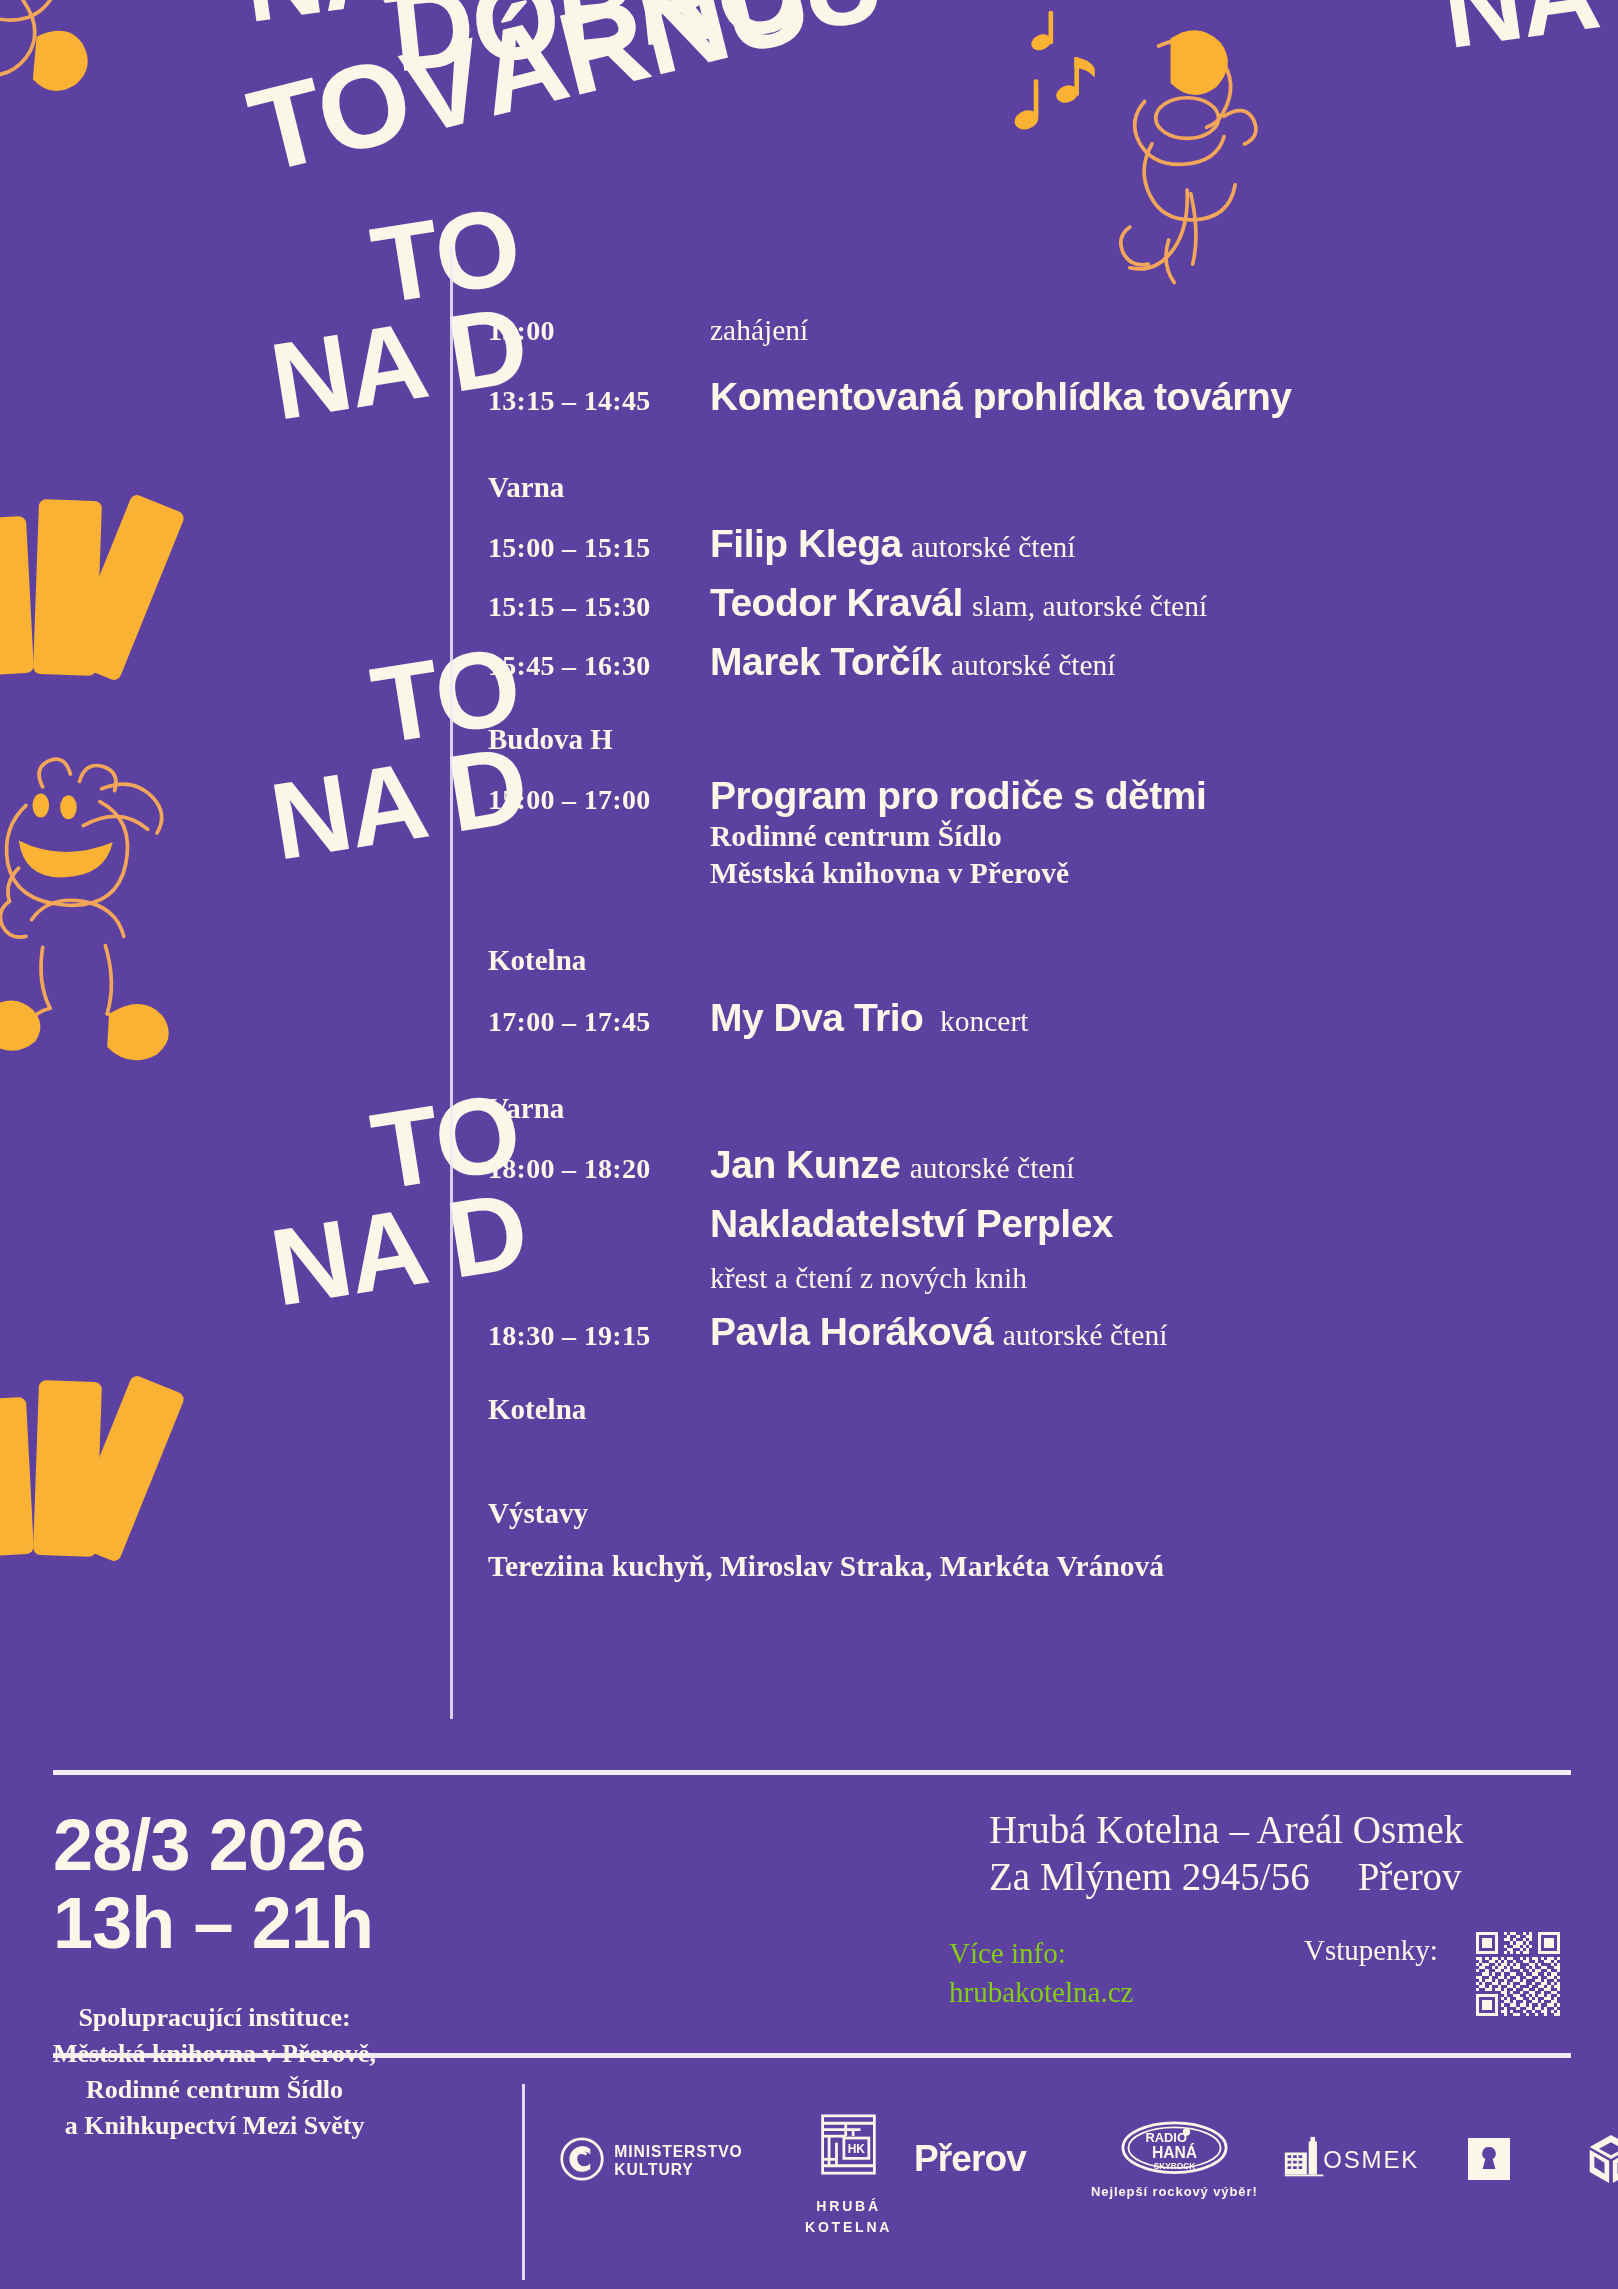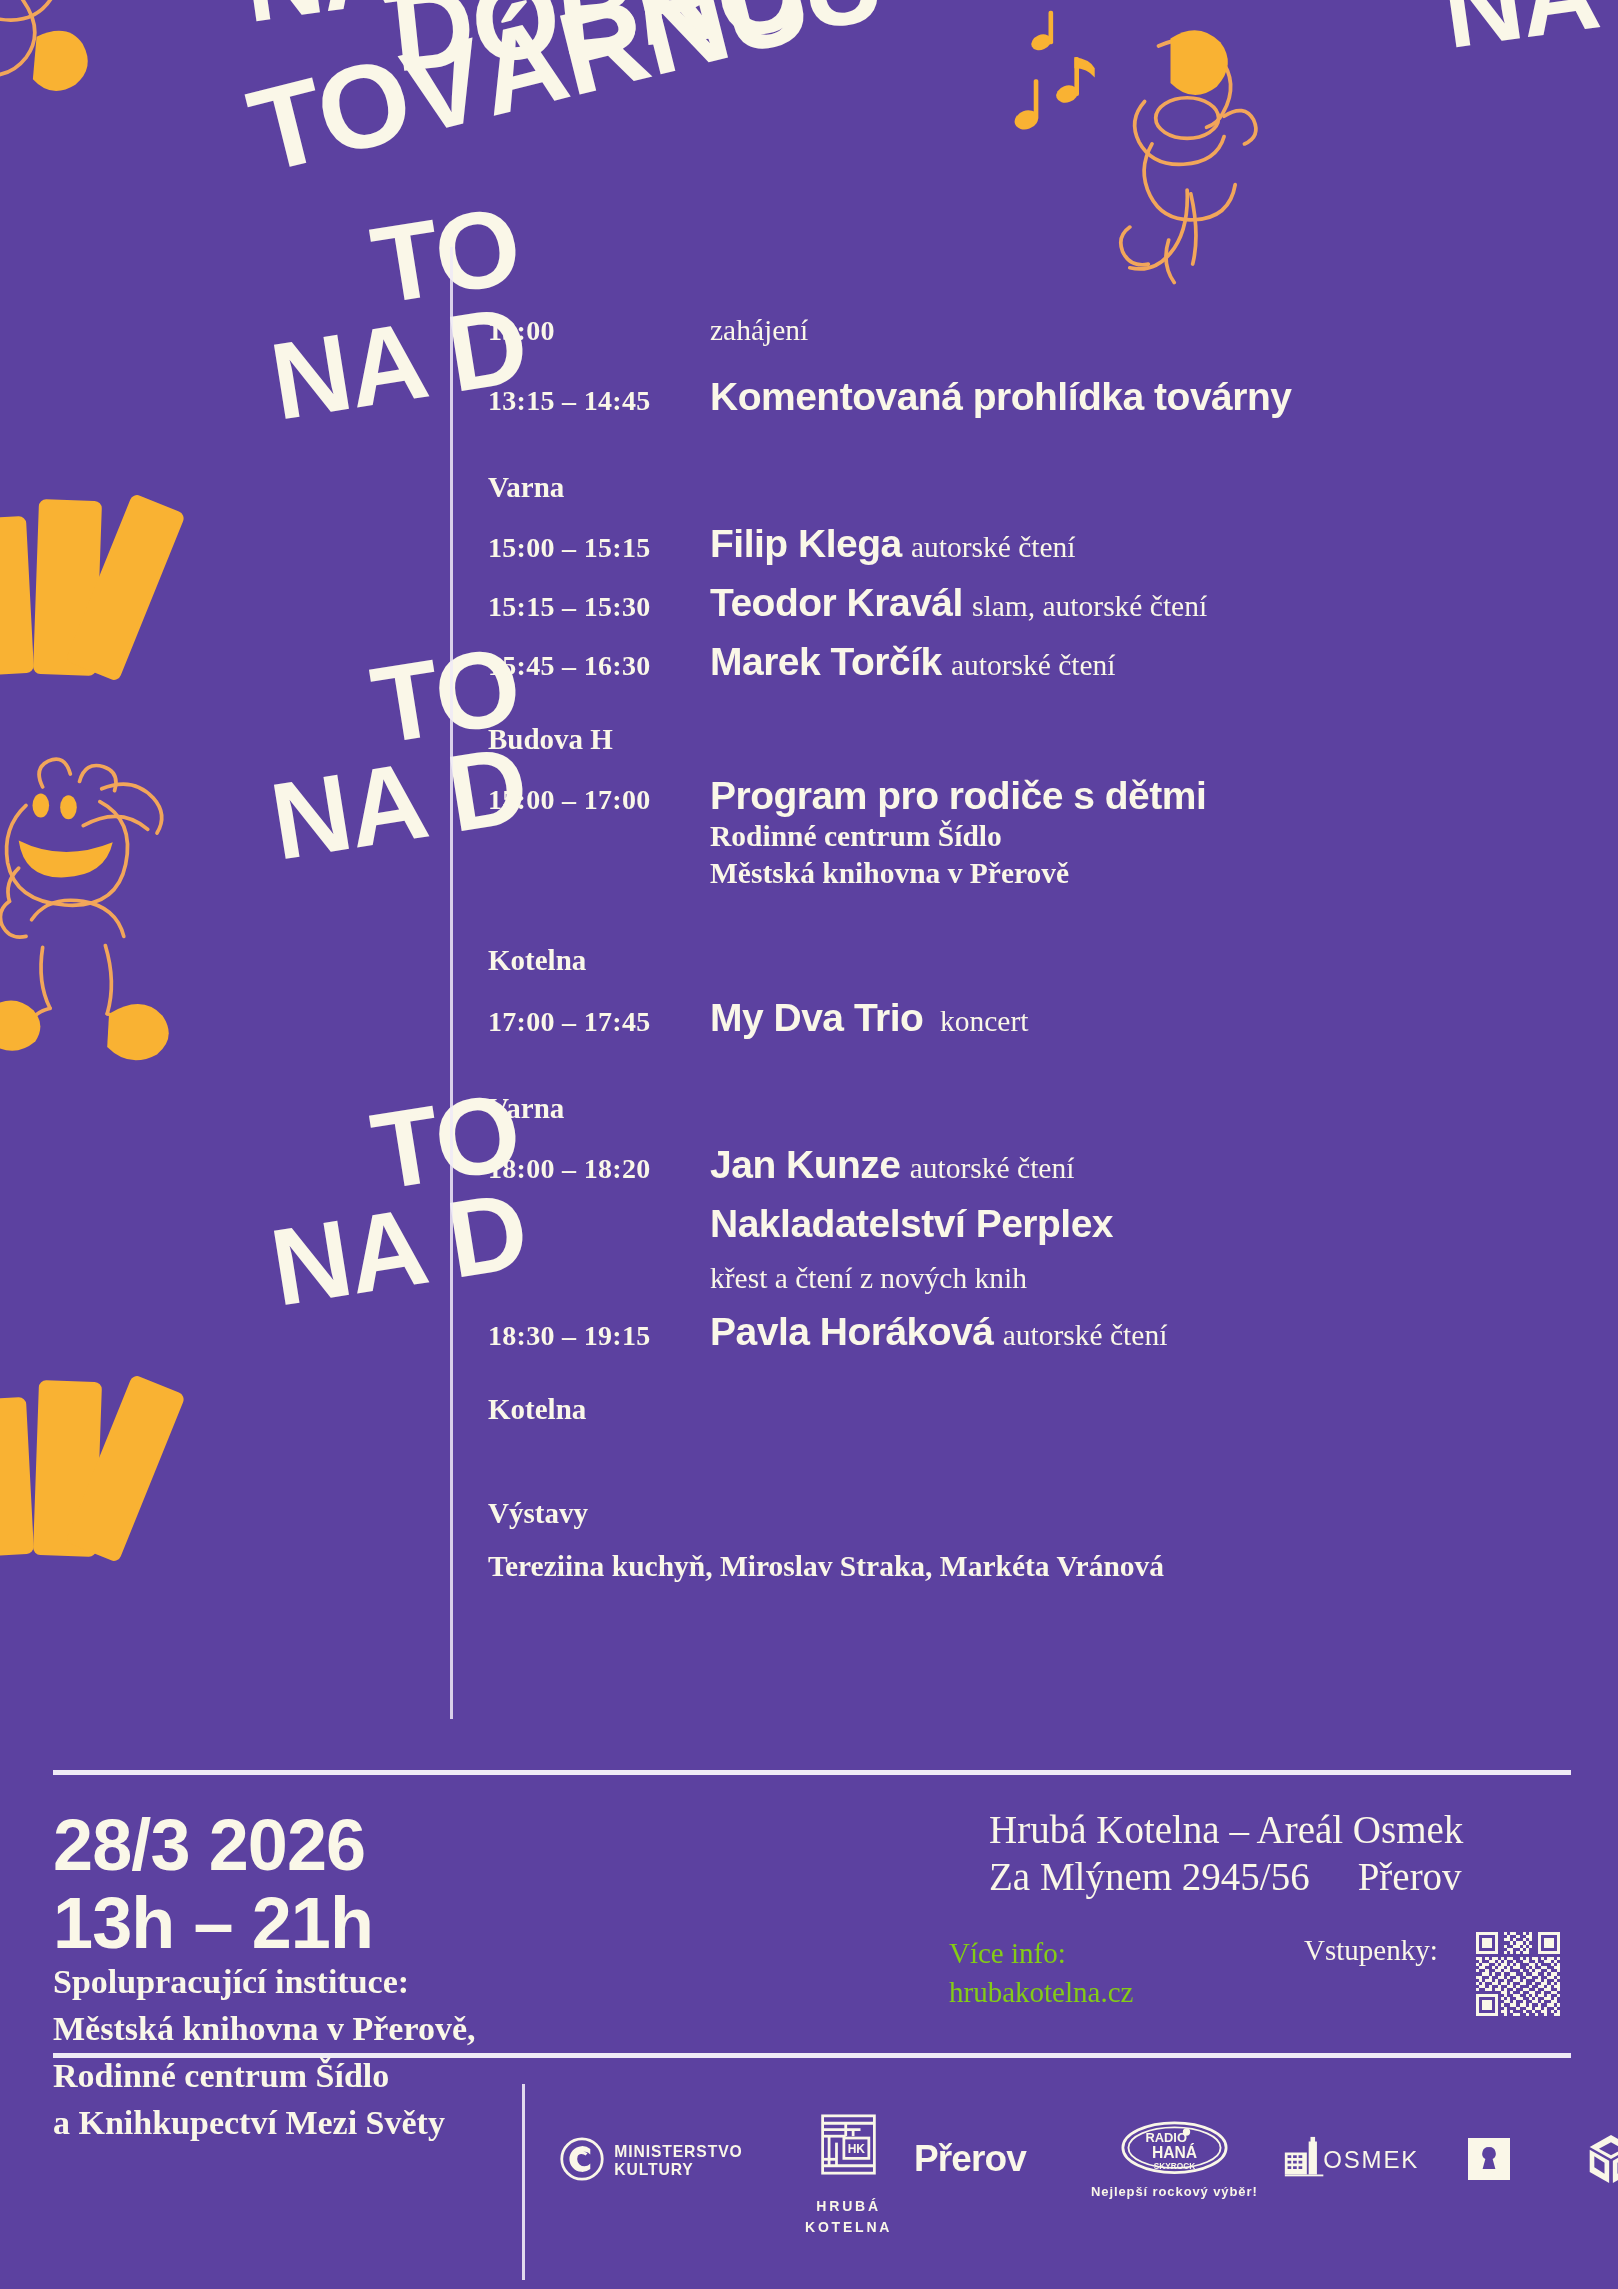--- a/index.html
+++ b/index.html
@@ -109,23 +109,23 @@
   }
   #tickets-label{
     position:absolute;left:1304px;top:1934px;
     font-family:"Liberation Serif", serif;
     font-weight:400;font-size:29px;color:#FAF7E8;
   }
   #qr{position:absolute;left:1473px;top:1929px;width:90px;height:90px;}
 
   
   #partners-text{
-    position:absolute;left:53px;top:1959px;
-    font-family:"Liberation Serif", serif;
-    font-weight:700;font-size:34px;color:#FAF7E8;line-height:1.38;
+    position:absolute;left:53px;top:2000px;
+    font-family:"Liberation Serif", serif;
+    font-weight:700;font-size:26px;color:#FAF7E8;line-height:1.38;text-align:center;
   }
   #partners-divider{position:absolute;left:522px;top:2084px;width:2.8px;height:196px;background:#EFEAF6;opacity:.9;}
 
   #logos{position:absolute;left:554px;top:2114px;width:1024px;height:129px;}
   .logo{position:absolute;display:flex;align-items:center;color:#FAF7E8;}
   .logotext{
     font-family:"Liberation Sans", sans-serif;
     font-weight:700;color:#FAF7E8;letter-spacing:0.9px;line-height:1.12;
   }
 </style>

